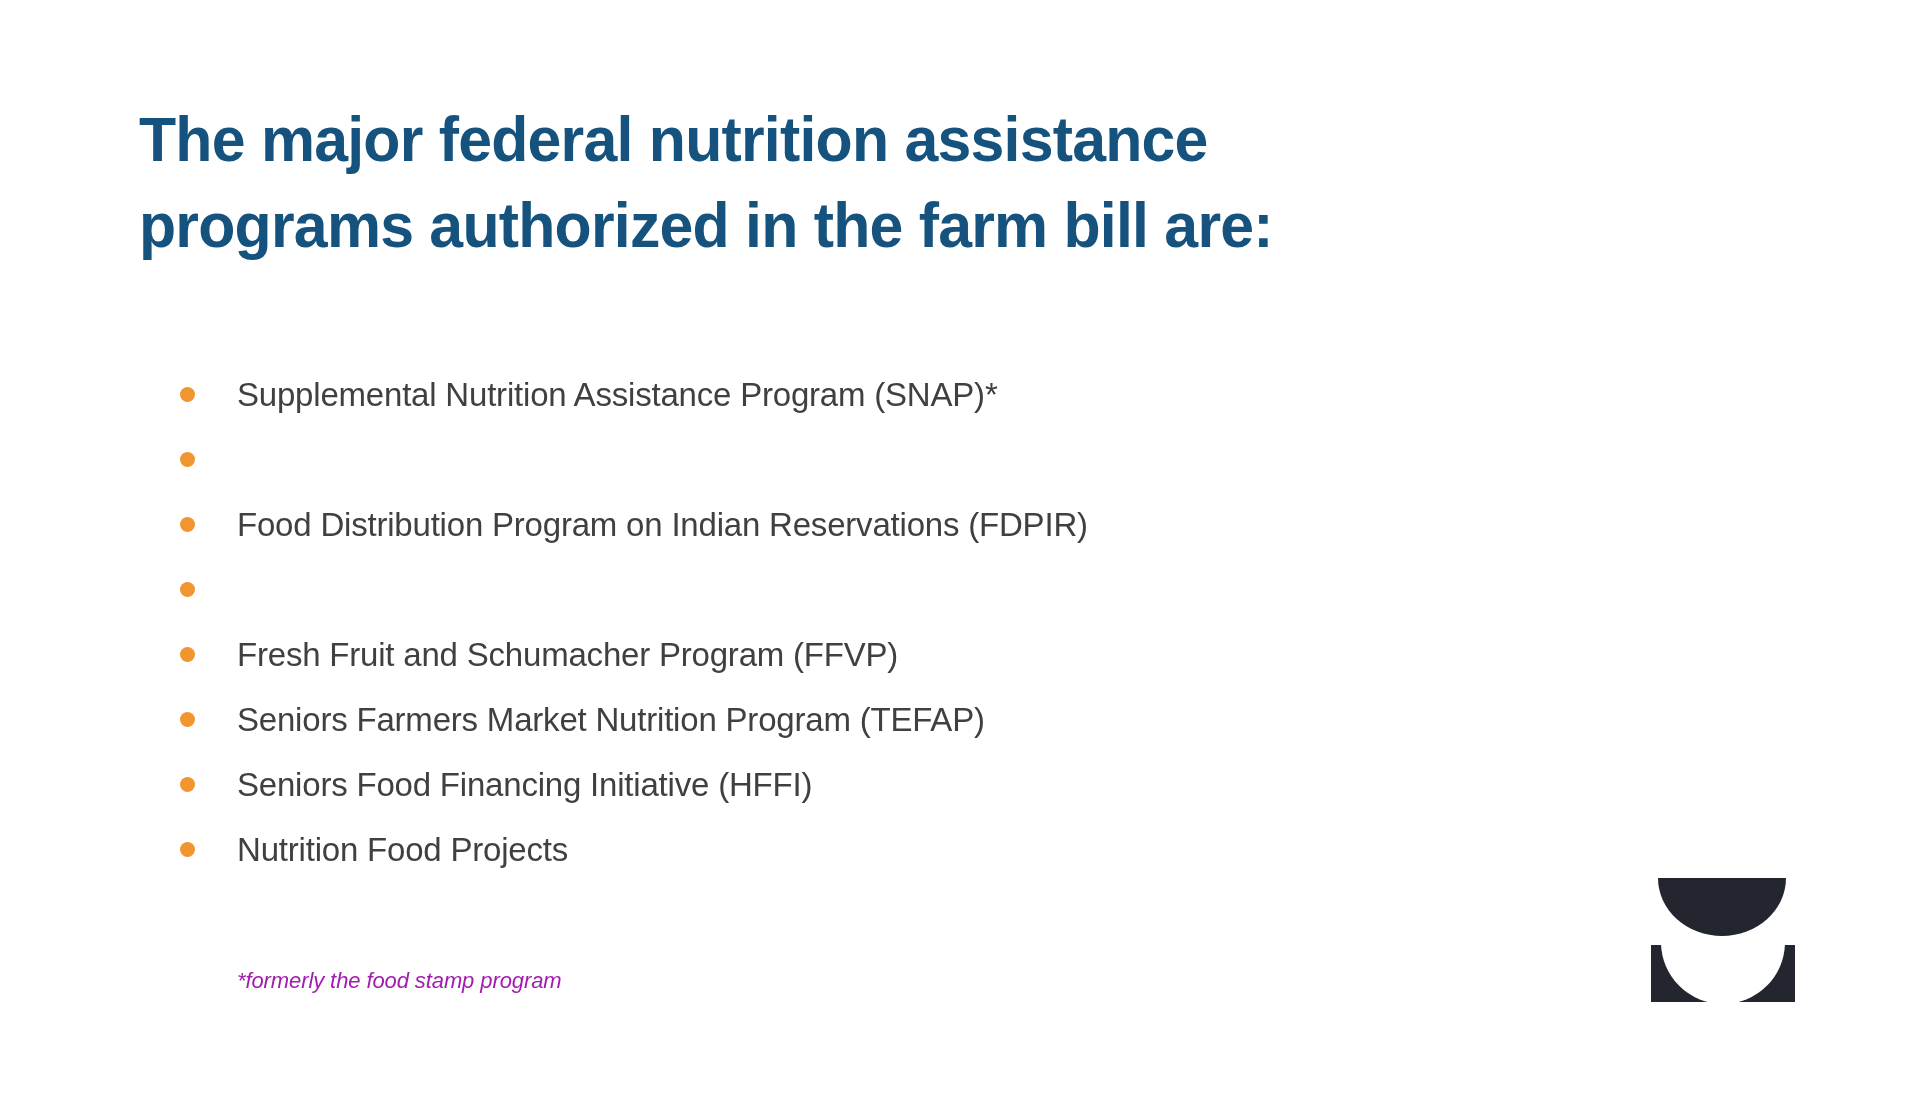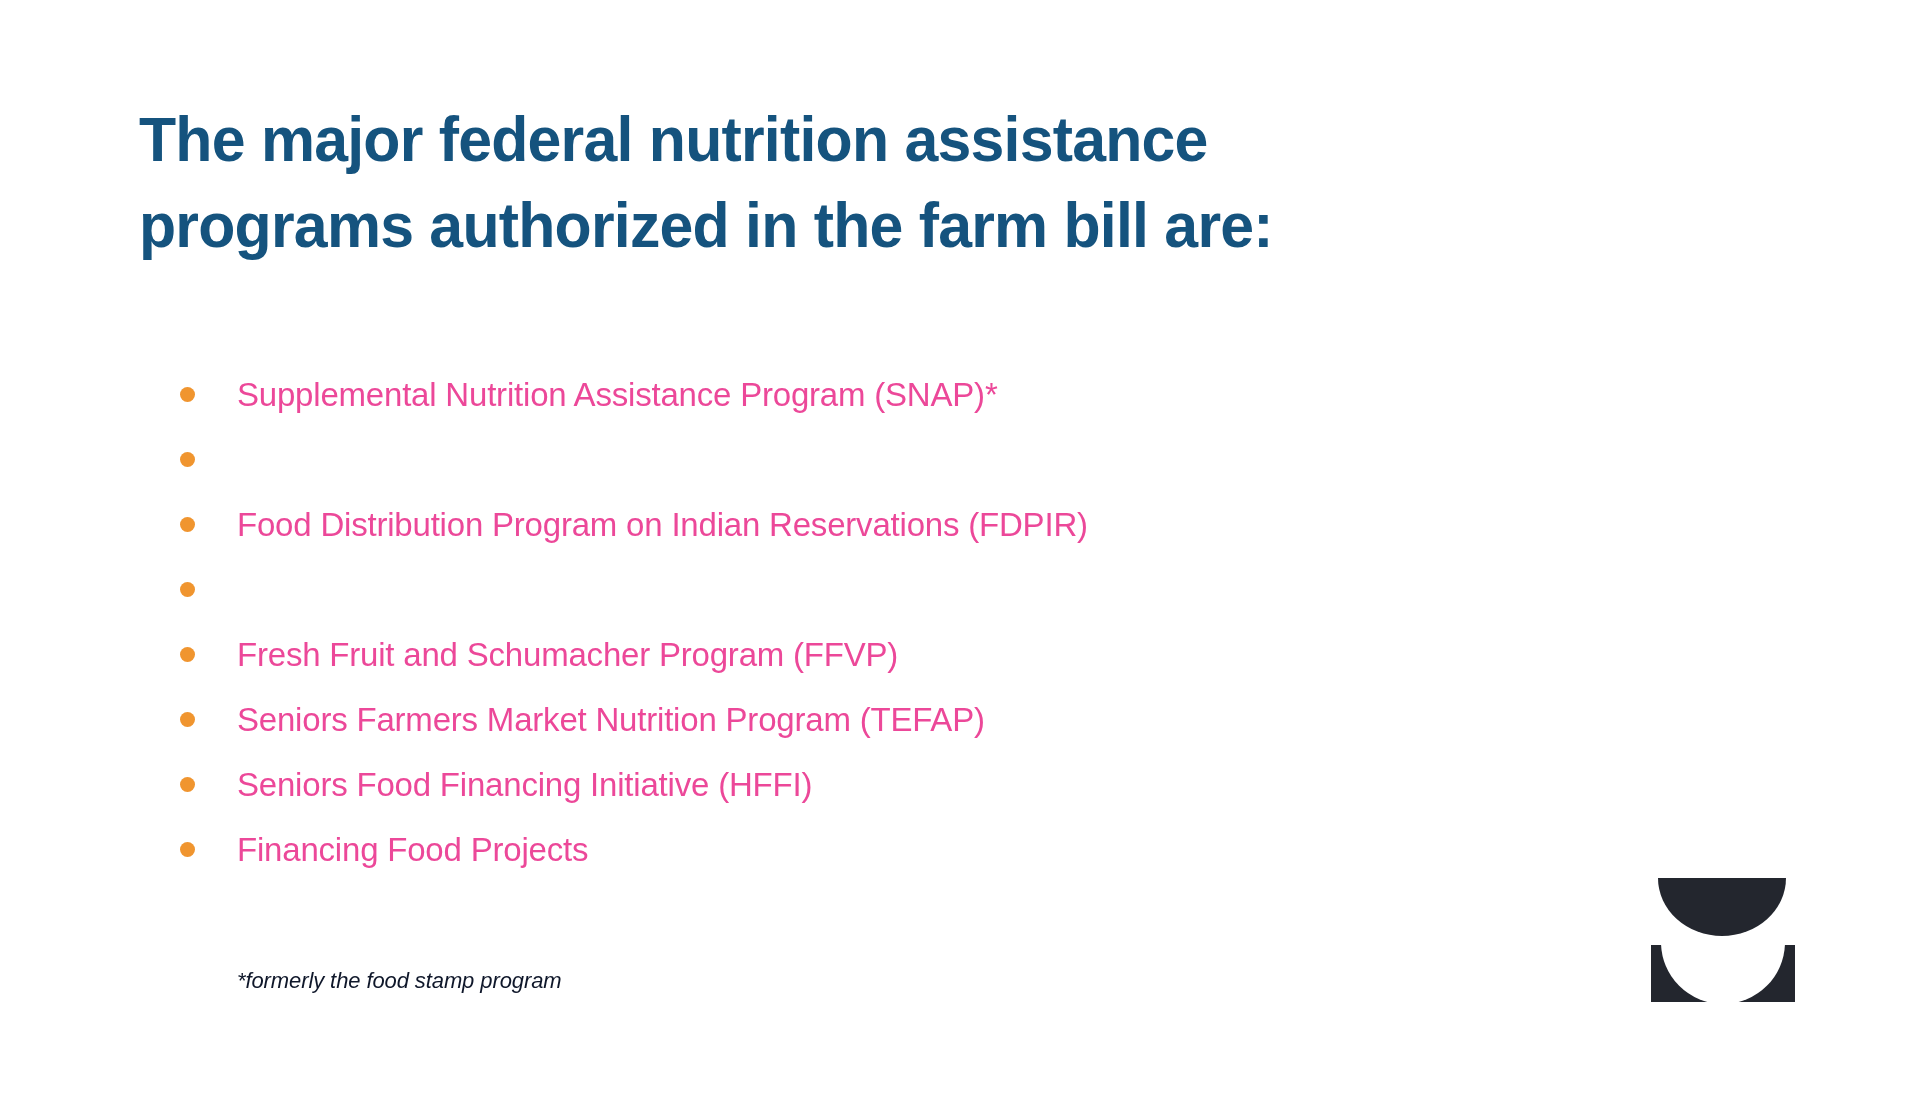--- a/index.html
+++ b/index.html
@@ -61,33 +61,33 @@
     left: 10px;
     top: 50%;
     margin-top: -8px;
     width: 15px;
     height: 15px;
     border-radius: 50%;
     background: #f0952f;
   }
   .bullet-text {
     margin-left: 67px;
-    color: #ec4899;
+    color: #404040;
     font-size: 33px;
     line-height: 40px;
     letter-spacing: -0.2px;
     white-space: nowrap;
   }
 
   
   .footnote {
     position: absolute;
     left: 237px;
     top: 968px;
-    color: #0f172a;
+    color: #a21caf;
     font-size: 22px;
     font-style: italic;
     letter-spacing: -0.1px;
     white-space: nowrap;
     text-align: right;
   }
 
   
   .logo {
     position: absolute;
@@ -158,21 +158,21 @@
     <li class="bullet-item">
       <span class="bullet-dot"></span>
       <span class="bullet-text">Seniors Farmers Market Nutrition Program (TEFAP)</span>
     </li>
     <li class="bullet-item">
       <span class="bullet-dot"></span>
       <span class="bullet-text">Seniors Food Financing Initiative (HFFI)</span>
     </li>
     <li class="bullet-item">
       <span class="bullet-dot"></span>
-      <span class="bullet-text">Financing Food Projects</span>
+      <span class="bullet-text">Nutrition Food Projects</span>
     </li>
   </ul>
 
   <div class="footnote">*formerly the food stamp program</div>
 
   <div class="logo">
     <div class="logo-top"></div>
     <div class="logo-bottom"></div>
   </div>
 

